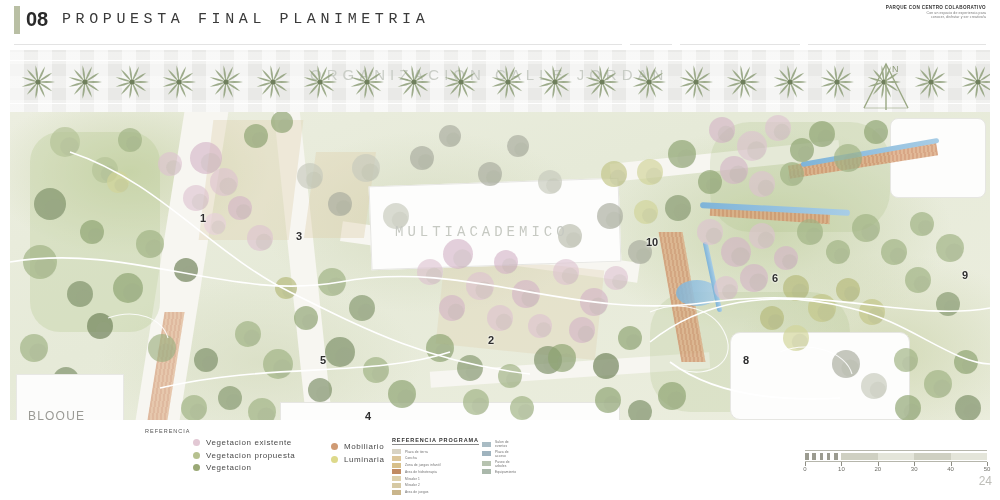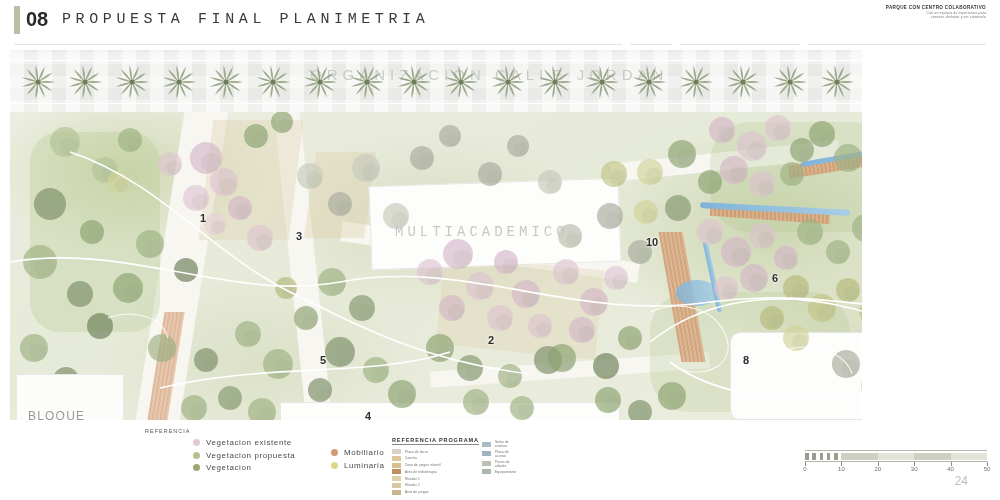--- a/index.html
+++ b/index.html
@@ -20,21 +20,21 @@
   #proj-block { position:absolute; right:14px; top:5px; width:112px; text-align:right; }
   #proj-title { font-size:4.6px; font-weight:bold; color:#333; letter-spacing:0.35px;
                 line-height:6px; }
   .proj-sub { font-size:3.5px; color:#777; line-height:4.4px; letter-spacing:0.1px;
               filter:blur(0.25px); }
 
   
   .hdr-rule { position:absolute; height:1px; background:#e3e3e3; top:44px; }
 
   
-  #map { position:absolute; left:10px; top:50px; width:852px; height:370px;
+  #map { position:absolute; left:10px; top:50px; width:980px; height:370px;
          overflow:hidden; background:#0369a1; }
 
   
   #street-band { position:absolute; left:0; top:0; width:980px; height:62px;
                  background:#e9e9e7; }
   #street-band:before { content:""; position:absolute; left:0; top:0; width:100%; height:100%;
       background-image:repeating-linear-gradient(90deg, rgba(255,255,255,.55) 0 14px, rgba(0,0,0,0) 14px 28px),
                        repeating-linear-gradient(0deg, rgba(255,255,255,.35) 0 12px, rgba(0,0,0,0) 12px 24px); }
   #street-line-1 { position:absolute; left:0; top:10px; width:980px; height:1px; background:#fff; }
   #street-line-2 { position:absolute; left:0; top:53px; width:980px; height:1px; background:#fff; }
@@ -80,21 +80,21 @@
 
   #scale-note { position:absolute; left:12px; top:6px; font-size:10.5px; color:#4a4a4a;
                 letter-spacing:2.2px; line-height:15px; }
 
   
   #ref { position:absolute; left:145px; top:428px; }
   #ref-title { font-size:5.5px; color:#555; letter-spacing:1px; margin-bottom:4px; }
   .ref-row { display:flex; align-items:center; margin-bottom:3.5px;padding-left:48px; }
   .dot { width:7px; height:7px; border-radius:50%; margin-right:6px; flex:none; }
   .ref-txt { font-size:8px; color:#4a4a4a; letter-spacing:.6px; }
-  #ref-col2 { position:absolute; left:138px; top:20px; }
+  #ref-col2 { position:absolute; left:138px; top:14px; }
 
   
   #prog { position:absolute; left:392px; top:428px; }
   #prog-title { font-size:5.5px; color:#333; letter-spacing:.9px; font-weight:bold;
                 border-bottom:1px solid #888; padding-bottom:1px; display:inline-block;
                 margin-bottom:4px; }
   .prow { display:flex; align-items:center; margin-bottom:1.8px; }
   .sw { width:9px; height:5px; margin-right:4px; flex:none; }
   .ptxt { font-size:3.2px; color:#6b6b6b; letter-spacing:.15px; filter:blur(.28px); }
   #prog-col2 { position:absolute; left:90px; top:12px; }
@@ -102,21 +102,21 @@
   
   #scalebar { position:absolute; left:805px; top:450px; width:182px; }
   #sb-rule { width:182px; height:1px; background:#b6b6ac; }
   #sb-bars { position:relative; height:7px; margin-top:2px; }
   .sbseg { position:absolute; top:0; height:7px; }
   #sb-ticks { position:relative; height:10px; }
   .tk { position:absolute; top:0; width:1px; height:4px; background:#8d8d84; }
   .tkl { position:absolute; top:4px; font-size:6px; color:#6d6d66; transform:translateX(-50%); }
   #sb-base { width:182px; height:1px; background:#b6b6ac; margin-top:1px; }
 
-  #pageno { position:absolute; right:32px; top:474px; font-size:12px; color:#bdbdb8;margin-left:28px; }
+  #pageno { position:absolute; right:8px; top:474px; font-size:12px; color:#bdbdb8;margin-left:28px; }
 </style>
 </head>
 <body>
 
 <div id="board">
 
   <div id="header">
     <div id="title-bar-mark"></div>
     <div id="sheet-num">08</div>
     <div id="sheet-title">PROPUESTA FINAL PLANIMETRIA</div>

